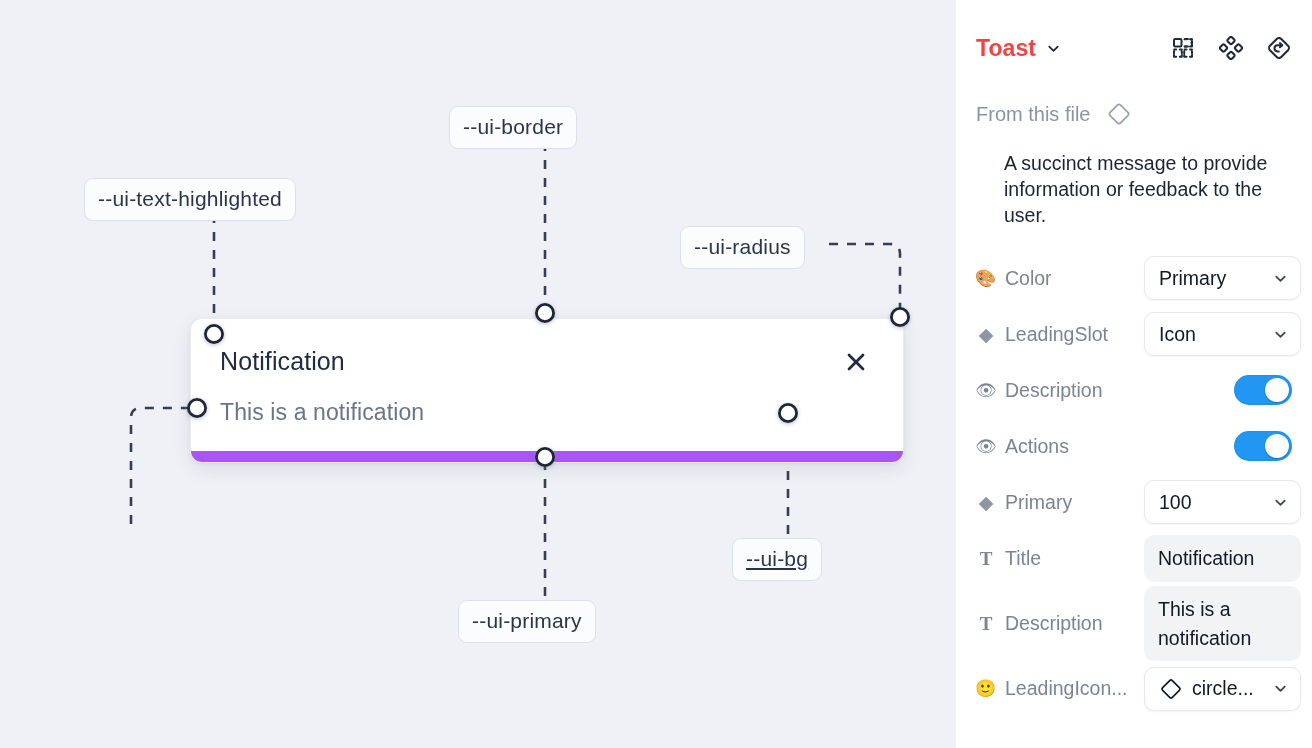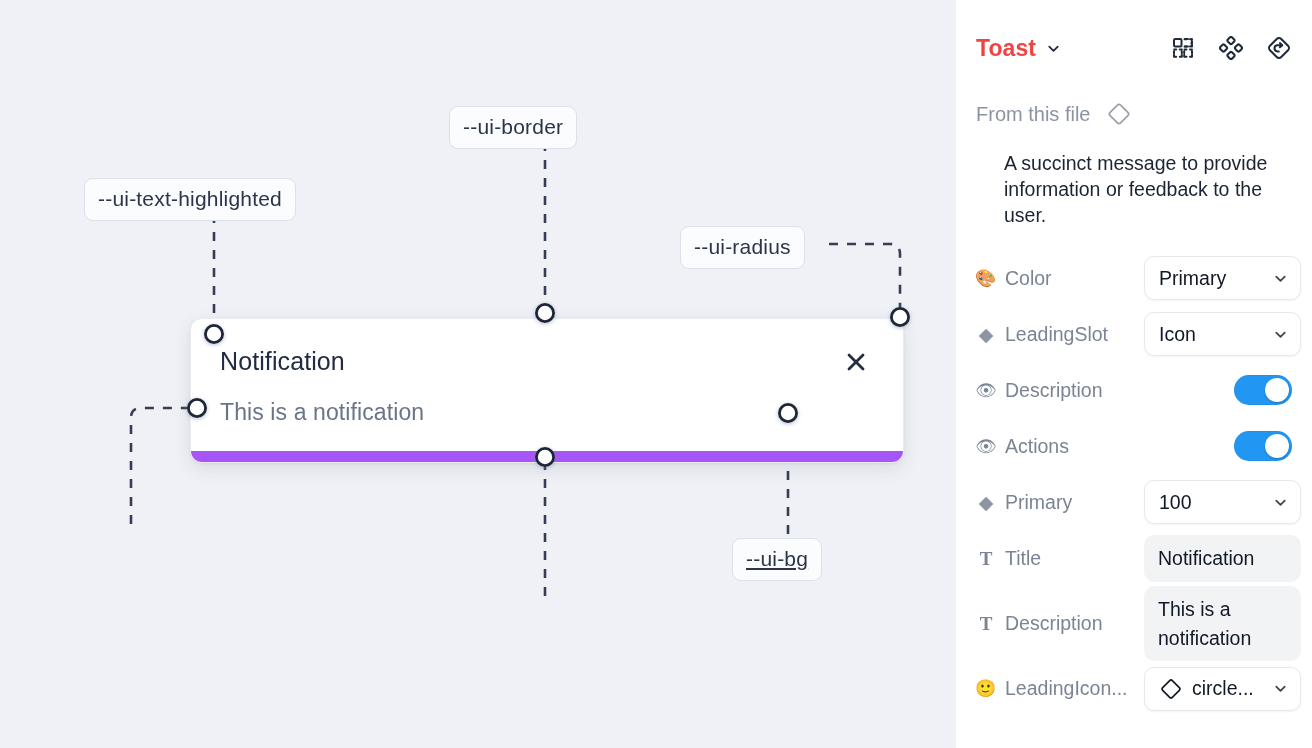--- a/index.html
+++ b/index.html
@@ -207,20 +207,21 @@
         <circle cx="900" cy="317" r="8.6" fill="#ffffff" stroke="#1d2539" stroke-width="2.8"></circle>
         <circle cx="197" cy="408" r="8.6" fill="#ffffff" stroke="#1d2539" stroke-width="2.8"></circle>
         <circle cx="545" cy="457" r="8.6" fill="#ffffff" stroke="#1d2539" stroke-width="2.8"></circle>
         <circle cx="788" cy="413" r="8.6" fill="#ffffff" stroke="#1d2539" stroke-width="2.8"></circle>
       </g>
     </svg>
 
     <div class="mlabel" style="left:84px; top:178px;">--ui-text-highlighted</div>
     <div class="mlabel" style="left:449px; top:106px;">--ui-border</div>
     <div class="mlabel" style="left:680px; top:226px;">--ui-radius</div>
+    <div class="mlabel" style="left:458px; top:600px;">--ui-primary</div>
     <div class="mlabel" style="left:732px; top:538px;text-decoration:underline;">--ui-bg</div>
   </div>
 
   <div id="panel">
 
     <div class="panel-head">
       <div class="panel-title">Toast</div>
       <span class="chev-sm">
         <svg width="15" height="15" viewBox="0 0 16 16" fill="none" stroke="currentColor" stroke-width="1.9" stroke-linecap="round" stroke-linejoin="round">
             <path d="M3.5 6 L8 10.5 L12.5 6"></path>

